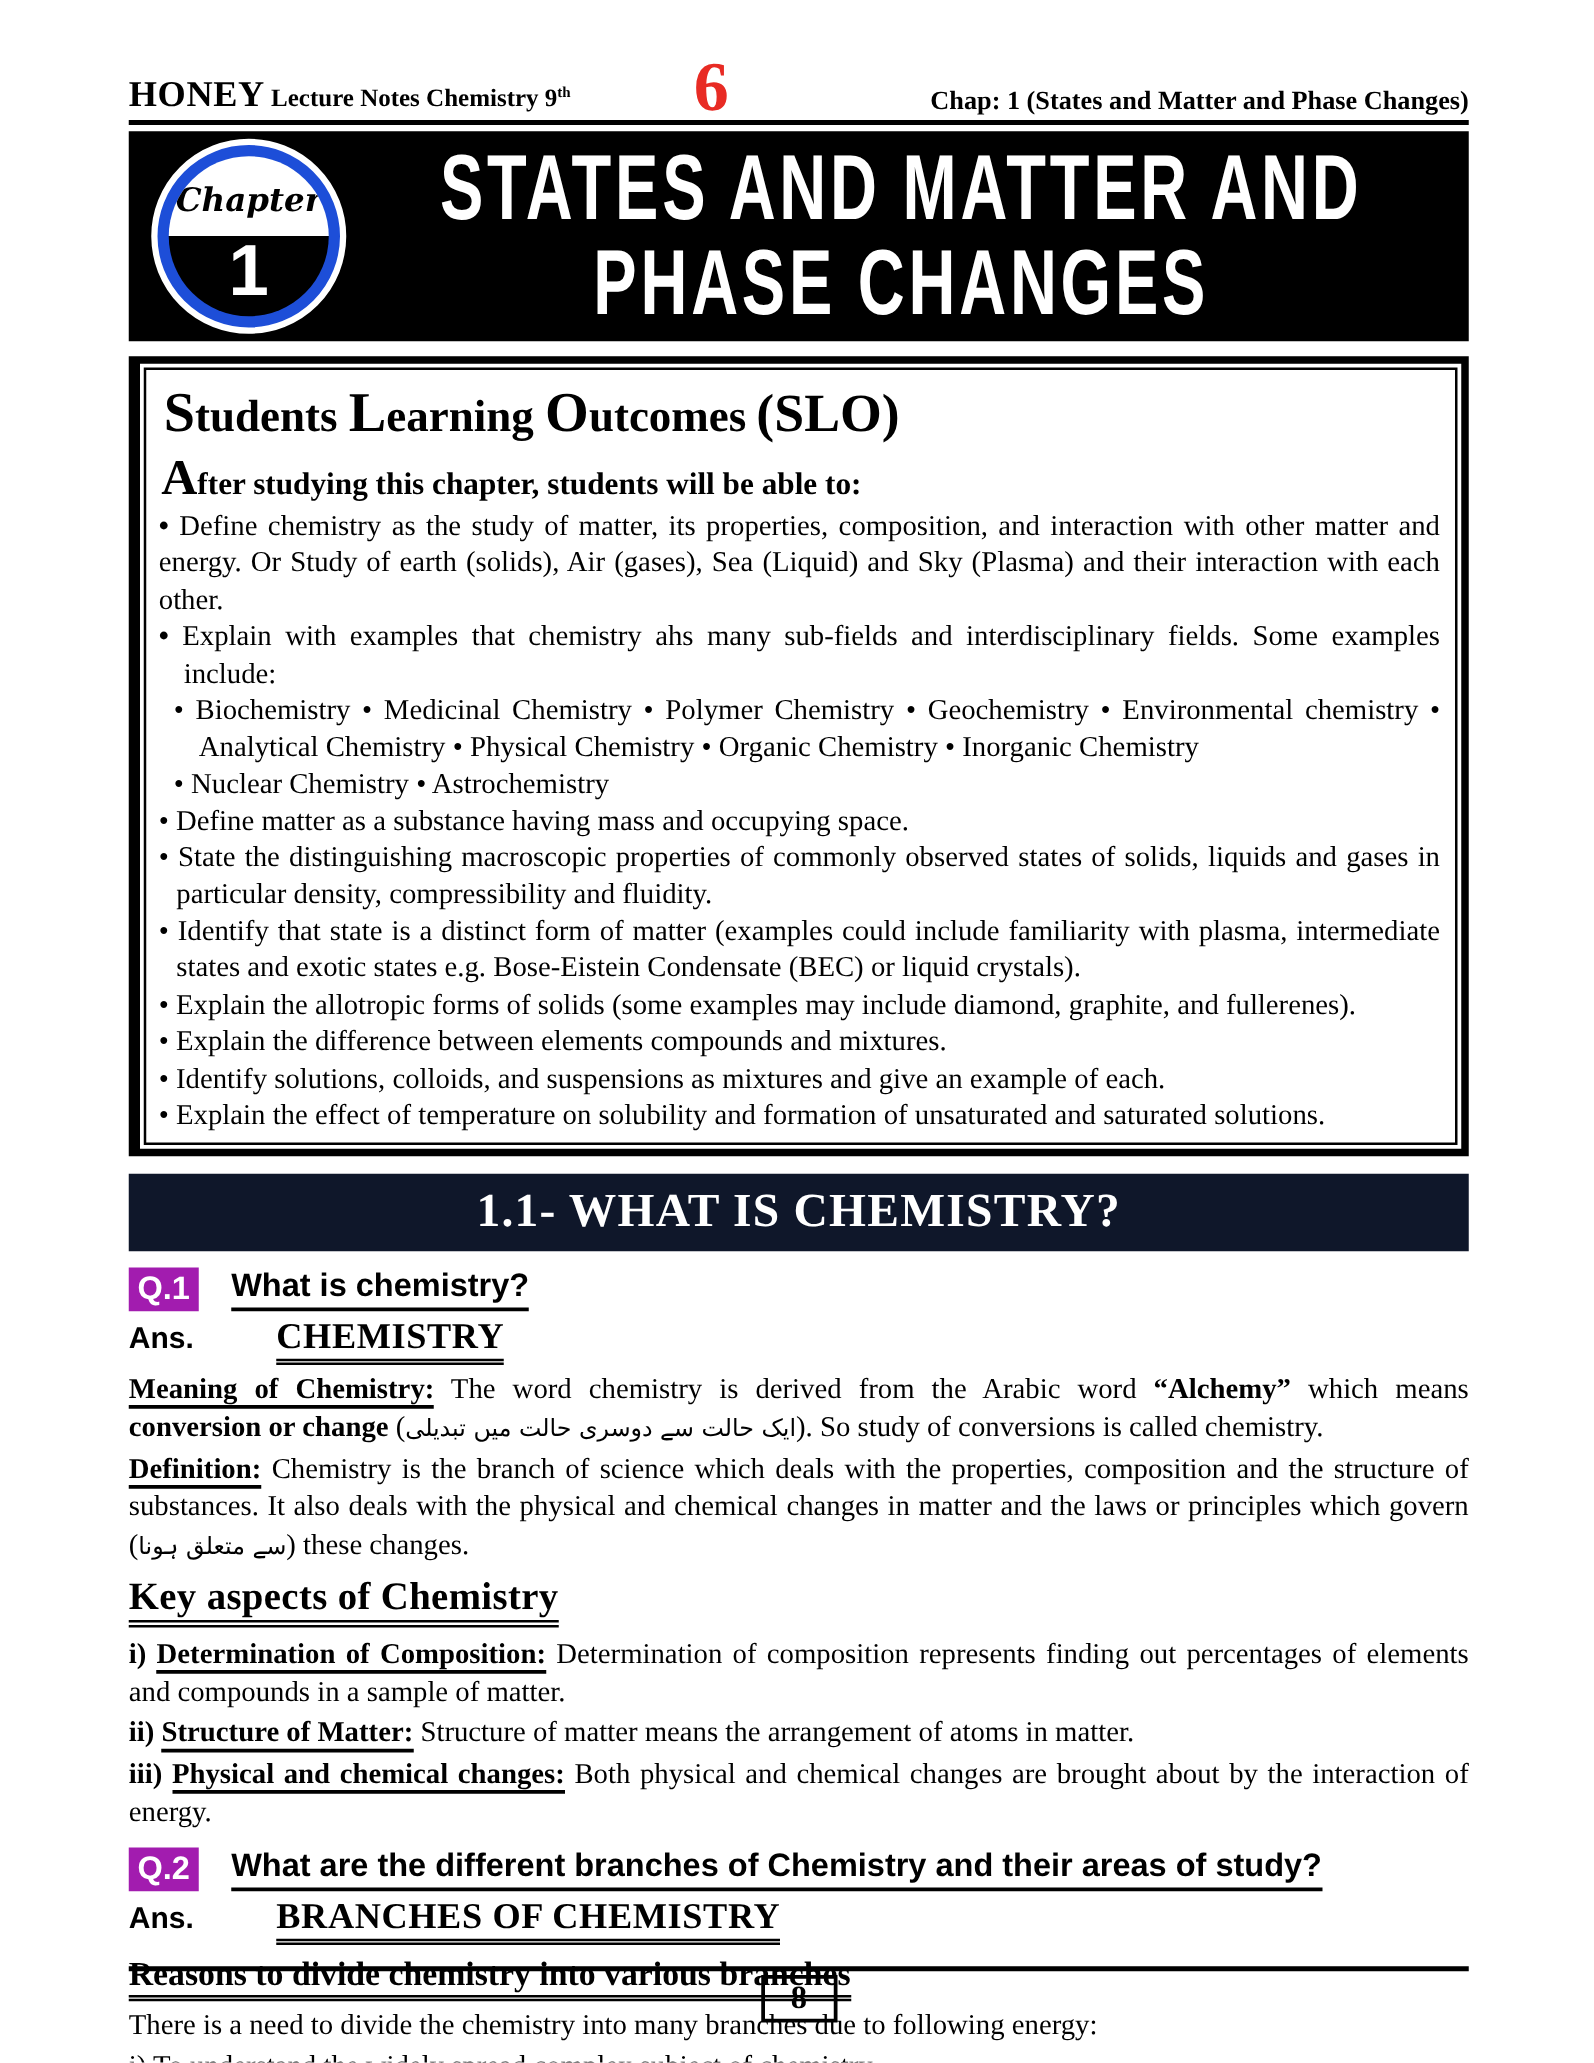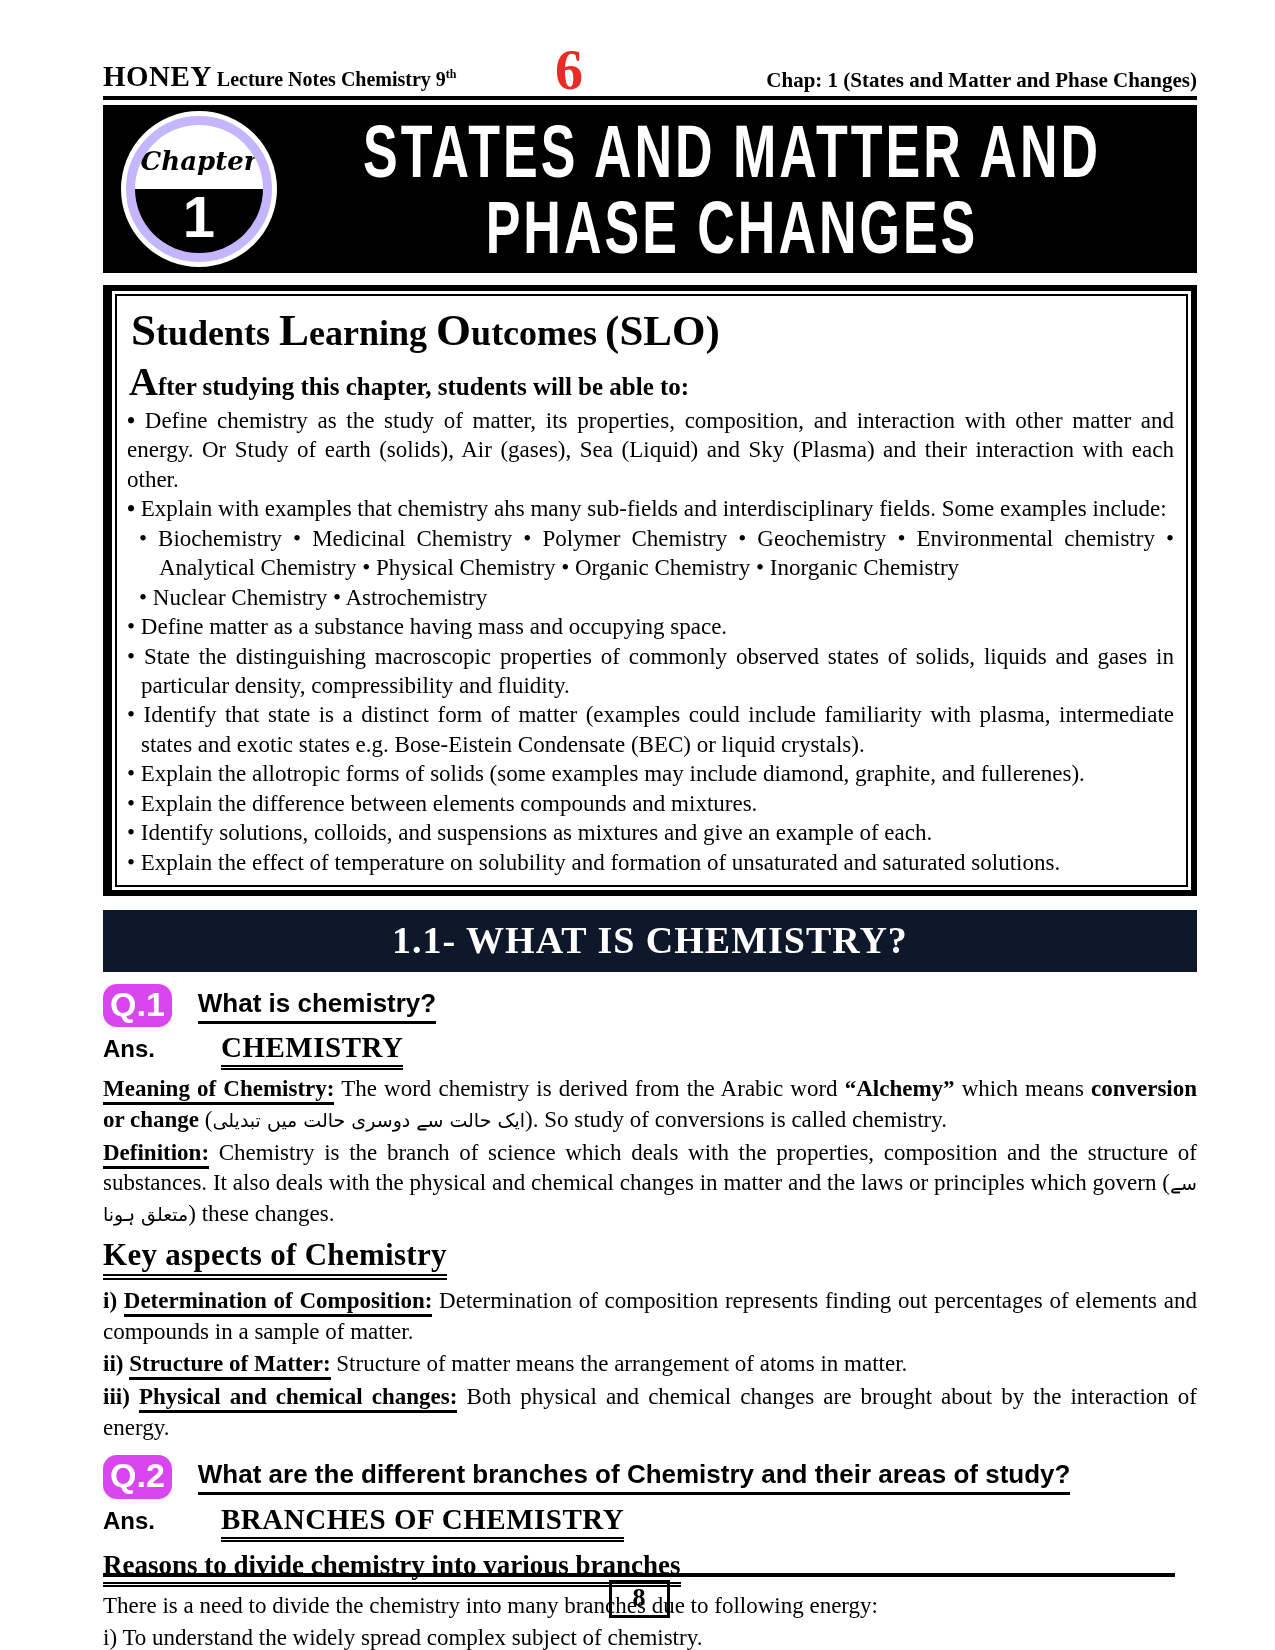--- a/index.html
+++ b/index.html
@@ -1,36 +1,36 @@
 <!DOCTYPE html>
 <html><head>
 <meta charset="utf-8">
 <style>
   * { margin:0; padding:0; box-sizing:border-box; }
   html,body { background:#fff; }
   body {
     width:1275px; height:1650px; position:relative;
     font-family:"Liberation Serif", serif; color:#000; overflow:hidden;
   }
-  .page { position:absolute; inset:0; padding:52px 78px 0 103px; }
+  .page { position:absolute; inset:0; padding:52px 100px 0 103px; }
 
   
   .hdr { position:relative; display:flex; justify-content:space-between; align-items:flex-end;
          border-bottom:4px solid #000; padding-bottom:3px; height:48px; }
   .hdr-left { font-weight:bold; font-size:20px; white-space:nowrap; }
   .hdr-left .big { font-size:29px; letter-spacing:0.5px; }
   .hdr-left sup { font-size:12px; }
   .hdr-right { font-weight:bold; font-size:21px; white-space:nowrap; }
   .hdr-num { position:absolute; left:452px; top:-14px; font-size:56px; font-weight:bold;
              font-family:"Liberation Serif", serif; }
 
   
   .banner { margin-top:5px; background:#000; height:168px; display:flex; align-items:center; padding:4px 10px; }
   .badge { width:156px; height:156px; border:5px solid #fff; border-radius:50%;
-           background:#c4b5fd; padding:9px; flex:0 0 auto; margin-left:8px; }
+           background:#1d4ed8; padding:9px; flex:0 0 auto; margin-left:8px; }
   .badge-in { width:100%; height:100%; border-radius:50%; overflow:hidden; position:relative;
               background:linear-gradient(to bottom,#fff 0 50%,#000 50% 100%); }
   .badge-word { position:absolute; top:0; left:0; right:0; height:50%; display:flex; align-items:center;
                 justify-content:center; font-family:"DejaVu Serif", serif; font-style:italic; font-weight:bold;
                 font-size:26px; color:#000; padding-top:8px; }
   .badge-num { position:absolute; bottom:0; left:0; right:0; height:50%; display:flex; align-items:flex-start;
                justify-content:center; color:#fff; font-family:"Liberation Sans", sans-serif;
                font-weight:bold; font-size:58px; line-height:0.95; }
   .banner-title { flex:1; display:flex; flex-direction:column; justify-content:center; }
   .banner-line-wrap { height:76px; display:flex; align-items:center; justify-content:center; }
@@ -52,22 +52,22 @@
   .hang20 { padding-left:20px; text-indent:-20px; }
   .dot    { padding-left:32px; text-indent:-20px; }
   .sb .bl { font-weight:bold; }
 
   
   .secbar { margin-top:14px; background:#0f172a; color:#fff; text-align:center;
             font-weight:bold; font-size:38px; letter-spacing:1px; padding:8px 0 10px; }
 
   
   .qrow { display:flex; align-items:center; margin:12px 0 2px; }
-  .qbadge { background:#d946ef; color:#fff; font-family:"Liberation Sans", sans-serif; font-weight:bold;
-            font-size:34px; padding:2px 7px 4px; line-height:1.1; flex:0 0 auto;border-radius:14px; }
+  .qbadge { background:#a21caf; color:#fff; font-family:"Liberation Sans", sans-serif; font-weight:bold;
+            font-size:26px; padding:2px 7px 4px; line-height:1.1; flex:0 0 auto; }
   .qtext { margin-left:26px; font-family:"Liberation Sans", sans-serif; font-weight:bold; font-size:26px;
            border-bottom:3px solid #000; padding-bottom:2px; }
   .ansrow { display:flex; align-items:baseline; margin:4px 0 4px;gap:36px; }
   .anslbl { font-family:"Liberation Sans", sans-serif; font-weight:bold; font-size:24px; flex:0 0 auto; }
   .anshead { margin-left:30px; font-weight:bold; font-size:29px; letter-spacing:0.5px;
              border-bottom:5px double #000; padding-bottom:1px; }
   .para { font-size:23px; line-height:1.33; text-align:justify; margin-bottom:2px; }
   .para .lbl { font-weight:bold; border-bottom:3px solid #000; padding-bottom:1px; }
   .para .b { font-weight:bold; }
   .urdu { font-family:"DejaVu Sans", sans-serif; font-size:19px; direction:rtl; unicode-bidi:isolate; }

